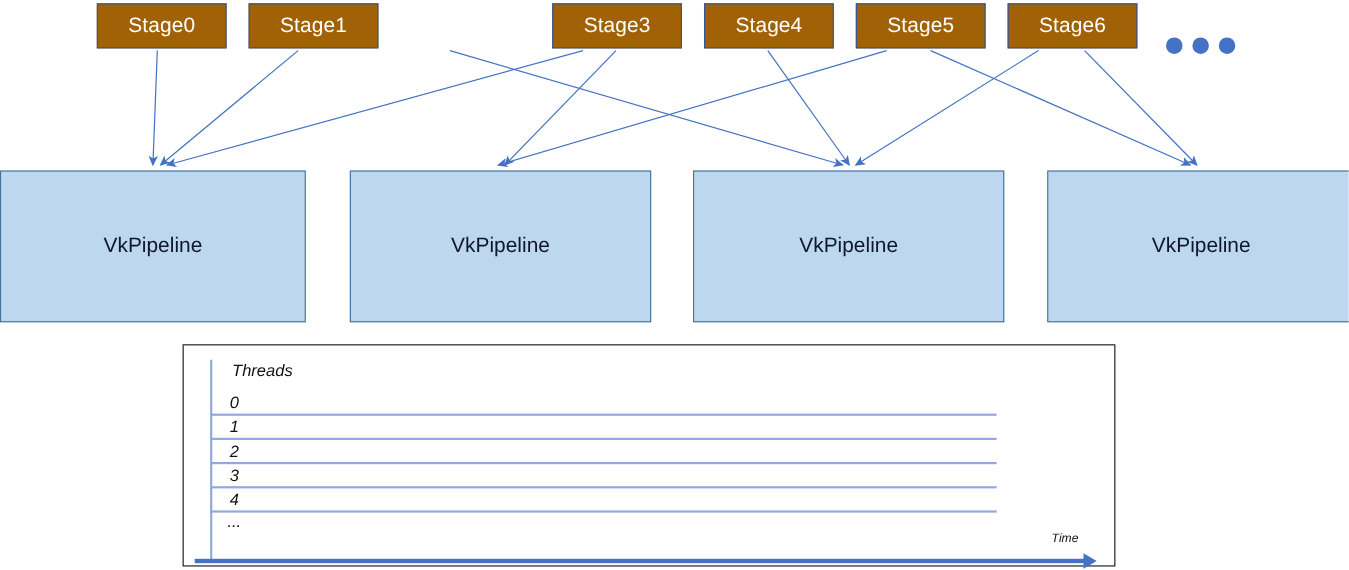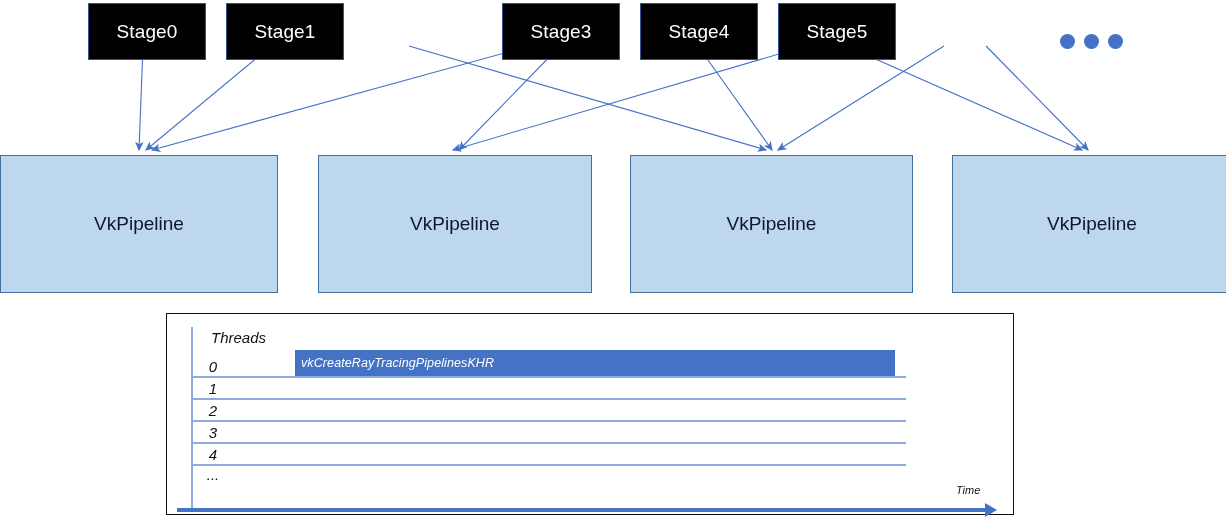--- a/index.html
+++ b/index.html
@@ -3,22 +3,22 @@
 <meta charset="utf-8">
 <style>
   html,body{margin:0;padding:0;background:#ffffff;}
   body{width:1226px;height:518px;position:relative;overflow:hidden;
        font-family:"Liberation Sans","DejaVu Sans",sans-serif;}
 
   #canvas{position:absolute;left:0;top:0;width:1226px;height:518px;}
 
   
   .stage-box{
-    position:absolute;top:3px;width:118px;height:57px;
-    background:#000000;border:1px solid #2F5597;
+    position:absolute;top:3px;width:118px;height:41px;
+    background:#a16207;border:1px solid #2F5597;
     box-sizing:border-box;
     display:flex;align-items:center;justify-content:center;
     color:#ffffff;font-size:19px;letter-spacing:0.1px;
   }
 
   
   #ellipsis{position:absolute;left:1060px;top:34px;display:flex;gap:9px;}
   #ellipsis span{display:block;width:15px;height:15px;border-radius:50%;background:#4472C4;}
 
   
@@ -99,20 +99,23 @@
     </div>
   <div class="stage-box" style="left:502px">
       <span>Stage3</span>
     </div>
   <div class="stage-box" style="left:640px">
       <span>Stage4</span>
     </div>
   <div class="stage-box" style="left:778px">
       <span>Stage5</span>
     </div>
+  <div class="stage-box" style="left:916px">
+      <span>Stage6</span>
+    </div>
 
   <div id="ellipsis">
     <span></span>
     <span></span>
     <span></span>
   </div>
 
   <div class="pipeline-box" style="left:0px;width:278px">
       <span>VkPipeline</span>
     </div>
@@ -139,23 +142,20 @@
       <div class="tl-rowlabel" style="left:26px;top:110px">3</div>
       <div class="tl-rowlabel" style="left:26px;top:132px">4</div>
       <div class="tl-rowlabel" style="left:26px;top:152px">...</div>
 
       <div class="tl-sep" style="top:62px;left:24px;width:715px"></div>
       <div class="tl-sep" style="top:84px;left:24px;width:715px"></div>
       <div class="tl-sep" style="top:106px;left:24px;width:715px"></div>
       <div class="tl-sep" style="top:128px;left:24px;width:715px"></div>
       <div class="tl-sep" style="top:150px;left:24px;width:715px"></div>
 
-      <div class="tl-bar" style="left:128px;top:36px;width:600px;height:26px">
-        <span>vkCreateRayTracingPipelinesKHR</span>
-      </div>
 
       <div style="position:absolute;left:789px;top:170px;font-size:11px;color:#111;">Time</div>
       <div class="tl-axis-h"></div>
       <div class="tl-axis-arrow"></div>
 
     </div>
   </div>
 
 </div>
 

